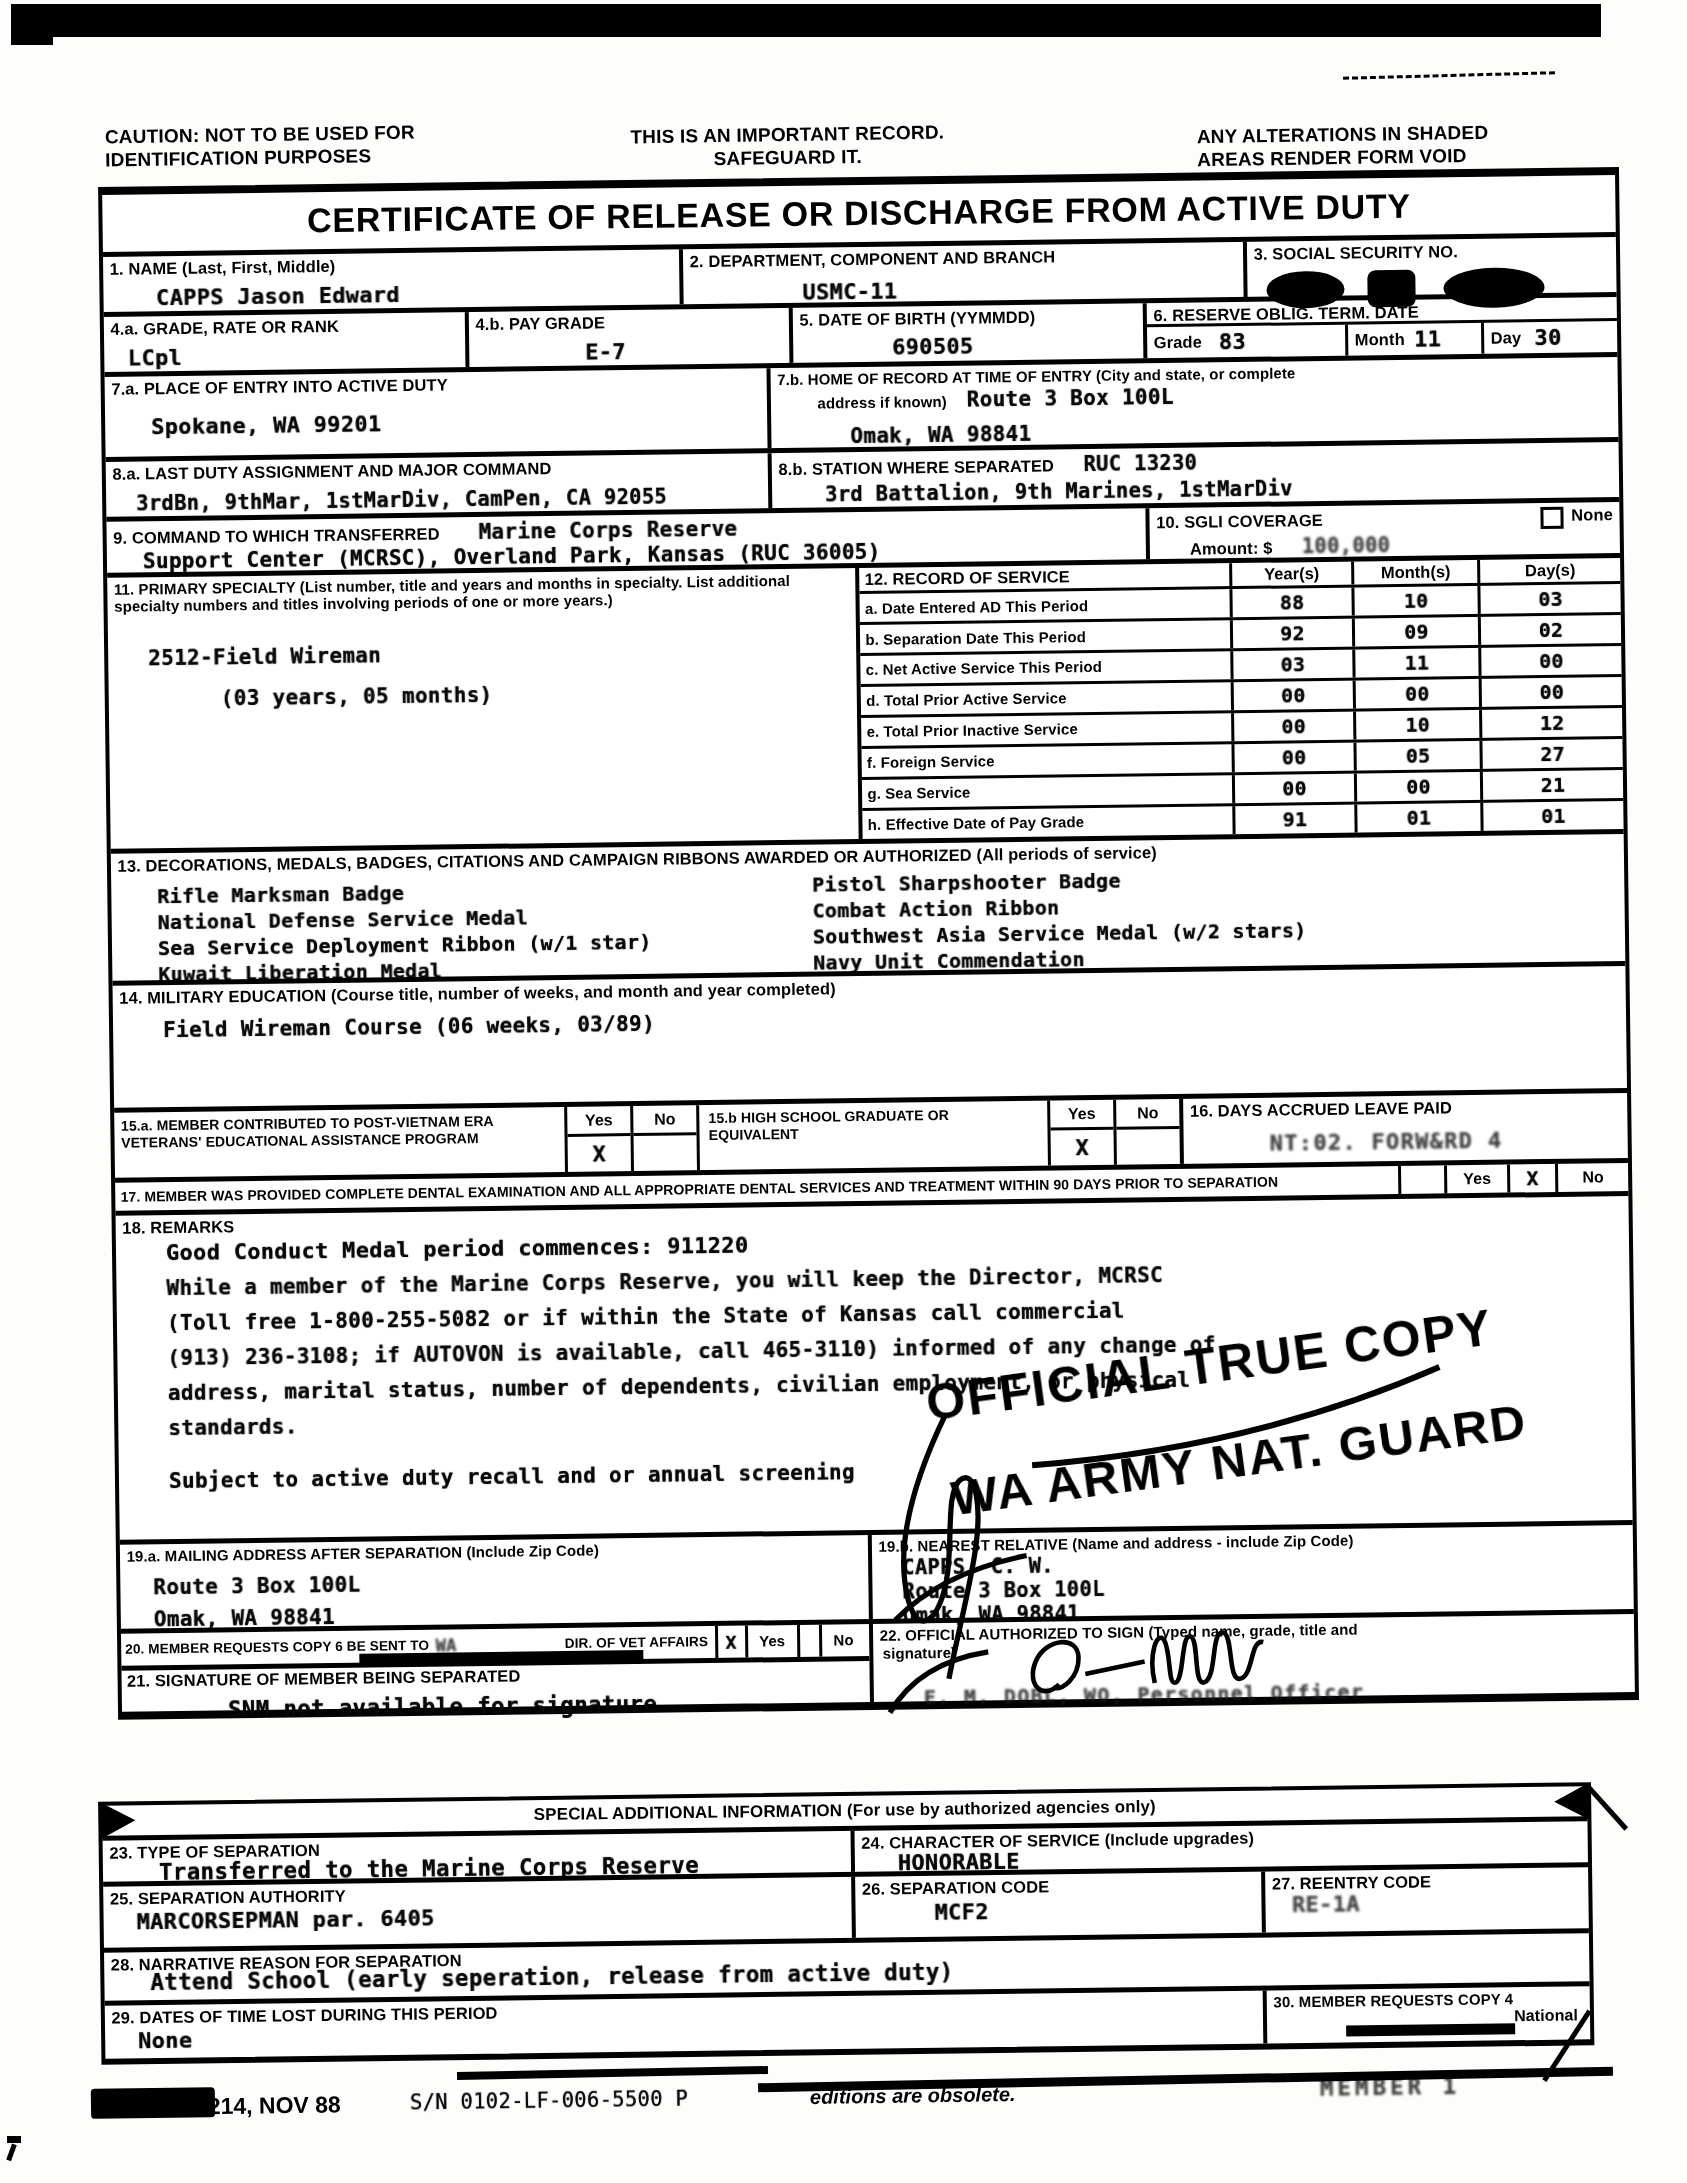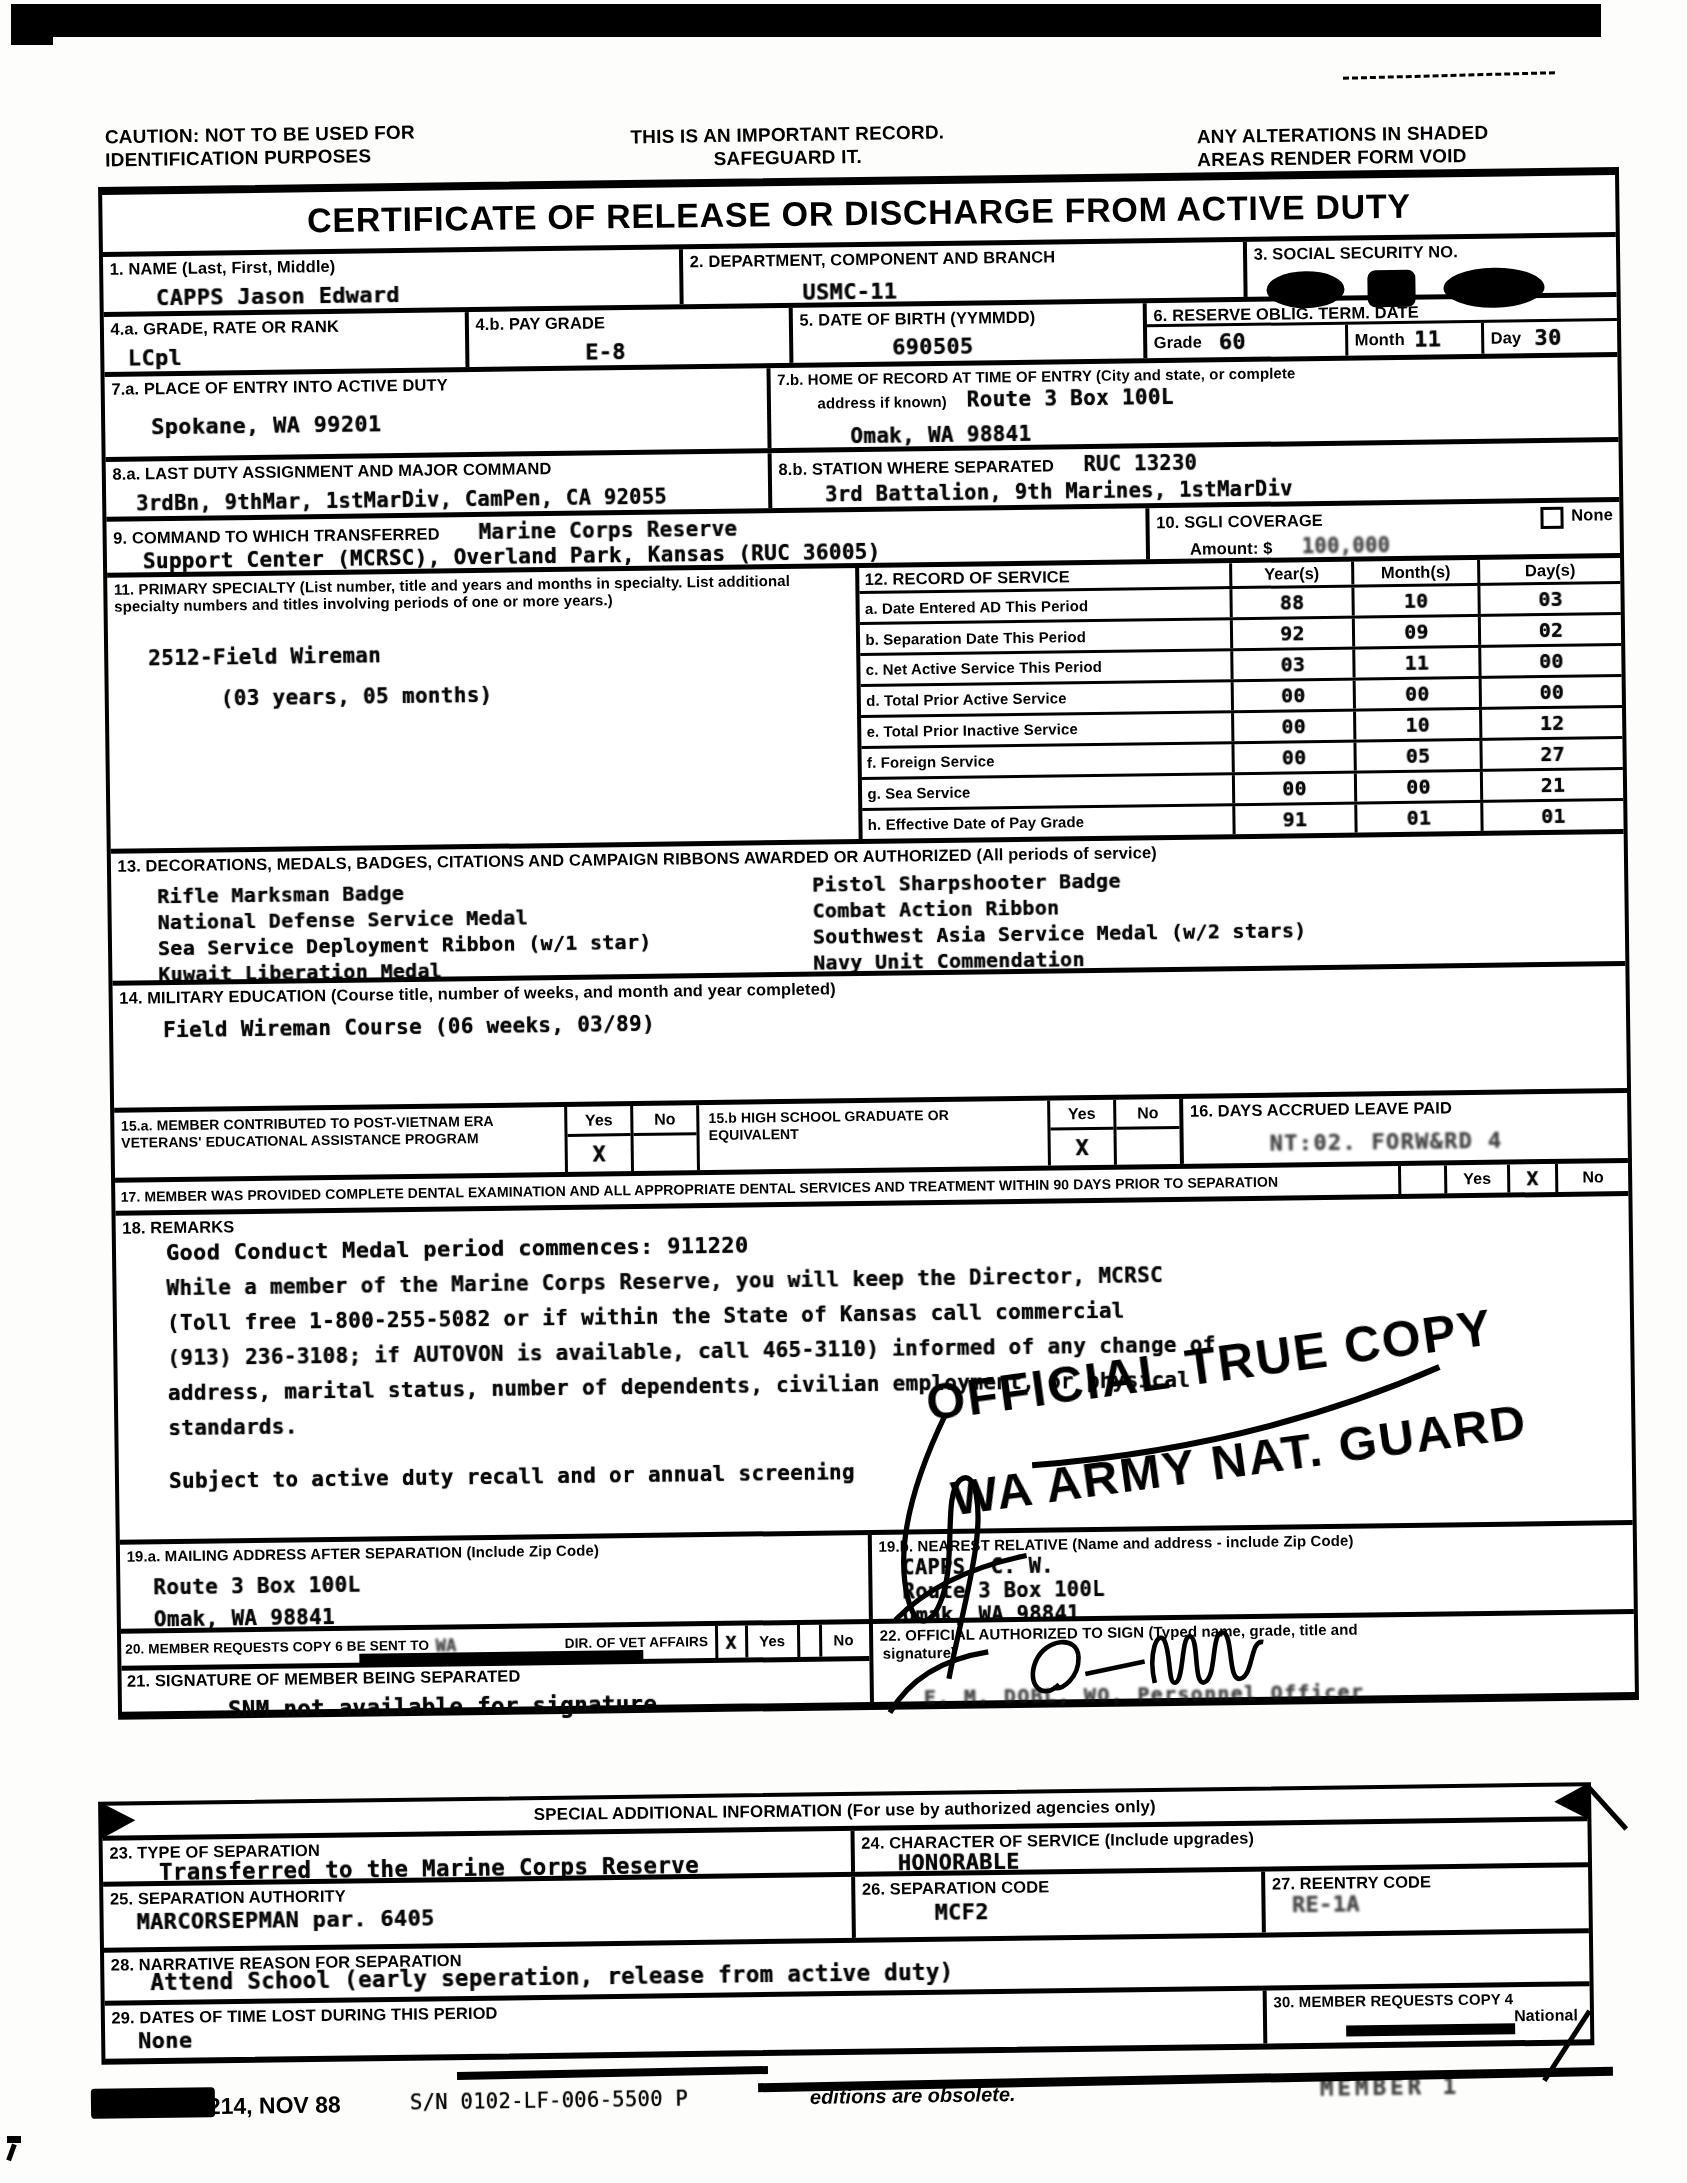--- a/index.html
+++ b/index.html
@@ -139,32 +139,32 @@
       </div>
     </div>
 
     <div class="row" style="height:60px">
       <div class="cell first" style="width:361px">
         <div class="lbl">4.a. GRADE, RATE OR RANK</div>
         <div class="val smudge" style="margin:6.6px 0 0 17px">LCpl</div>
       </div>
       <div class="cell" style="width:324px">
         <div class="lbl">4.b. PAY GRADE</div>
-        <div class="val smudge abs" style="left:116px;top:29px">E-8</div>
+        <div class="val smudge abs" style="left:116px;top:29px">E-7</div>
       </div>
       <div class="cell" style="width:354px">
         <div class="lbl">5. DATE OF BIRTH (YYMMDD)</div>
         <div class="val smudge abs" style="left:99px;top:28px">690505</div>
       </div>
       <div class="cell grow" style="padding-bottom:34px">
         <div class="lbl">6. RESERVE OBLIG. TERM. DATE</div>
         <div class="subrow">
           <div class="subcell first" style="width:198px">
             <span class="lbl">Grade</span>
-            <span class="val smudge" style="margin-left:17px">60</span>
+            <span class="val smudge" style="margin-left:17px">83</span>
           </div>
           <div class="subcell" style="width:136px">
             <span class="lbl">Month</span>
             <span class="val smudge" style="margin-left:9.3px">11</span>
           </div>
           <div class="subcell grow">
             <span class="lbl">Day</span>
             <span class="val smudge" style="margin-left:13.2px">30</span>
           </div>
         </div>

